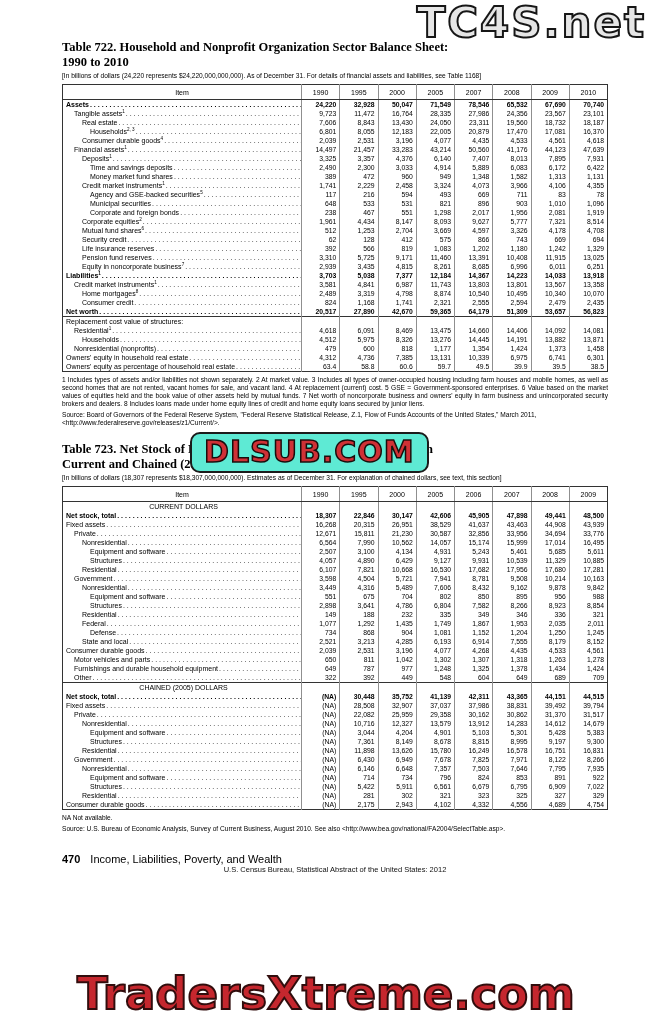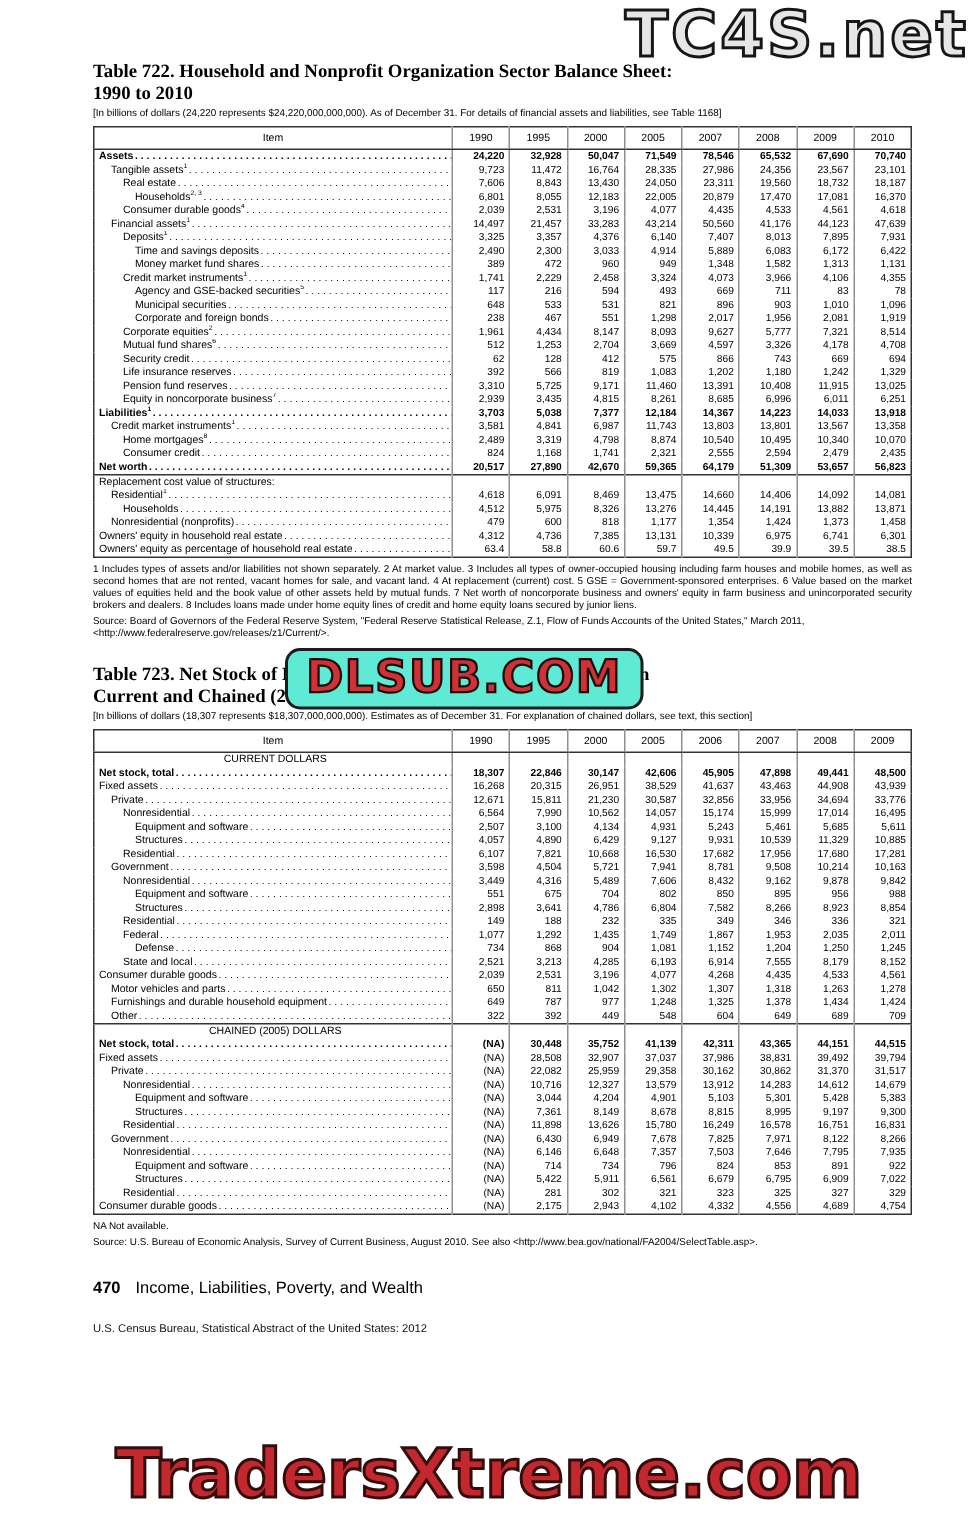--- a/index.html
+++ b/index.html
@@ -8,21 +8,21 @@
   .content{position:absolute;left:62px;top:40px;width:546px}
 
   
   .wm-top{position:absolute;top:-2px;right:6px;font-family:"DejaVu Sans",sans-serif;
           font-weight:800;font-size:42px;letter-spacing:2px;color:#e6e6e6;
           -webkit-text-stroke:2px #161616;white-space:nowrap}
   .wm-mid{position:absolute;top:-10px;left:128px;background:#5eead4;border:2px solid #1b1b1b;
           border-radius:10px;padding:0 12px 2px;font-family:"DejaVu Sans",sans-serif;
           font-weight:800;font-size:30px;letter-spacing:1px;color:#cf3136;
           -webkit-text-stroke:1.5px #1a0d0c;white-space:nowrap;z-index:5}
-  .wm-bottom{position:absolute;left:50%;transform:translateX(-50%);bottom:15px;
+  .wm-bottom{position:absolute;left:50%;transform:translateX(-50%);bottom:4px;
           font-family:"DejaVu Sans",sans-serif;font-weight:800;font-size:45px;
           color:#c5272e;-webkit-text-stroke:2px #310d0d;white-space:nowrap;z-index:5}
 
   
   .tbl-title{font-family:"Liberation Serif",serif;font-weight:700;font-size:12.5px;line-height:14.5px}
   .tbl-note{font-size:6.6px;line-height:8px;margin:3px 0 4px}
   .titlewrap{position:relative;margin-top:16px}
 
   
   table.stat{width:100%;border-collapse:collapse;table-layout:fixed;font-size:7px;border:1px solid #333}
@@ -43,21 +43,21 @@
   .lr.sec{justify-content:center}
 
   .fn{font-size:6.6px;line-height:7.9px;margin-top:4px;text-align:justify}
   .src{font-size:6.6px;line-height:7.9px;margin-top:3px}
   .na{font-size:6.6px;line-height:7.9px;margin-top:4px}
 
   
   .footer{display:flex;align-items:flex-end;gap:10px;margin-top:20px}
   .pageno{font-weight:700;font-size:11px}
   .section-name{font-size:11px}
-  .imprint{font-size:7.5px;text-align:left;margin-top:16px;color:#111}
+  .imprint{font-size:7.5px;text-align:center;margin-top:0;color:#111}
 </style>
 </head>
 <body>
 
 <div class="wm-top">TC4S.net</div>
 
 <div class="content">
 
   <div class="tbl-title">
     <div>Table 722. Household and Nonprofit Organization Sector Balance Sheet:</div>

